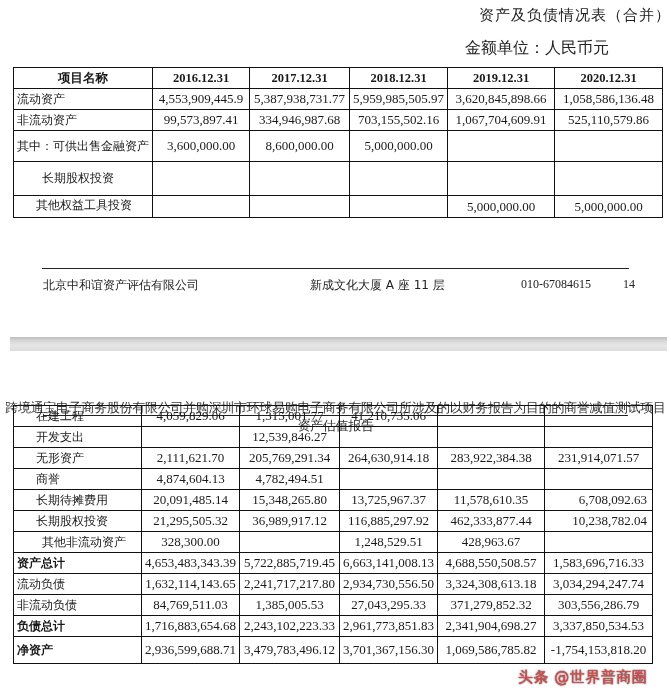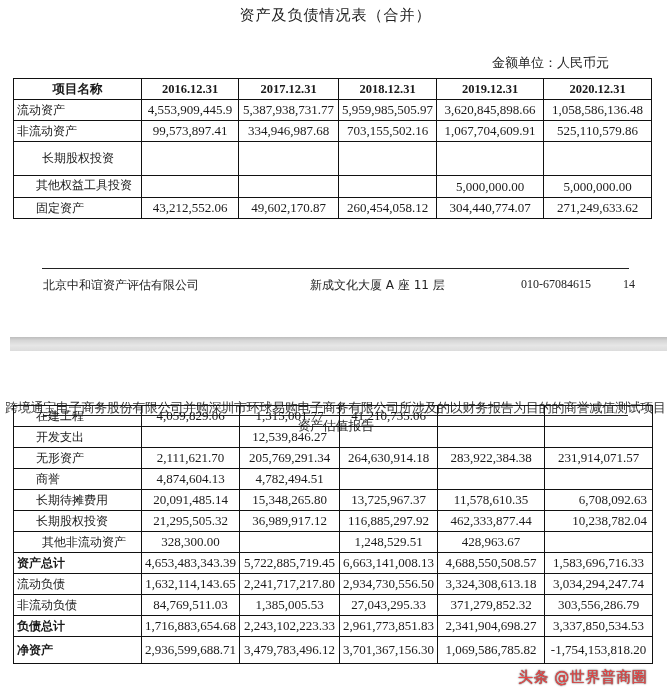--- a/index.html
+++ b/index.html
@@ -1,26 +1,26 @@
 <!DOCTYPE html>
 <html><head>
 <meta charset="utf-8">
 <style>
   * { box-sizing: border-box; margin: 0; padding: 0; }
   html, body { width: 671px; height: 700px; background: #ffffff; overflow: hidden; }
   body { position: relative; font-family: "Liberation Serif", "DejaVu Serif", serif; color: #1a1a1a; }
 
   .title {
     position: absolute; left: 0; width: 671px; top: 6px;
-    text-align: center; font-family: "DejaVu Sans", sans-serif;
+    text-align: right; font-family: "DejaVu Sans", sans-serif;
     font-size: 15px; letter-spacing: 1px; color: #222;
   }
   .unit {
     position: absolute; right: 62px; top: 38px;
-    font-family: "DejaVu Sans", sans-serif; font-size: 13px; color: #222; margin-top: 16px;
+    font-family: "DejaVu Sans", sans-serif; font-size: 16px; color: #222;
   }
 
   table.fin {
     position: absolute; left: 13px; border-collapse: collapse;
     table-layout: fixed; font-size: 13px;
   }
   table.fin td, table.fin th {
     border: 1px solid #111; height: 21px; padding: 0 3px;
     white-space: nowrap; overflow: hidden;
   }
@@ -35,21 +35,21 @@
   table.fin th.hname { font-family: "DejaVu Sans", sans-serif; font-size: 12.5px; }
   td.name { font-family: "DejaVu Sans", sans-serif; font-size: 12px; text-align: left; }
   td.name.indent { padding-left: 22px; }
   td.name.indent2 { padding-left: 28px; }
   td.name.bold { font-weight: bold; }
   td.num { text-align: center; }
   td.num.right { text-align: right; padding-right: 5px; }
   tr.bold td.num { font-weight: normal; }
   td.wrap { white-space: normal; line-height: 15px; }
 
-  #top-table { top: 78px; }
+  #top-table { top: 67px; }
   #top-table tr.tall31 td { height: 31px; }
   #top-table tr.tall34 td { height: 34px; }
   #top-table tr.cut td { height: 22px; }
   #top-table tr.cut td.name { vertical-align: top; padding-top: 2px; line-height: 14px; }
 
   .footer-rule { position: absolute; left: 42px; width: 587px; top: 268px; height: 1px; background: #222; }
   .footer { position: absolute; top: 277px; font-size: 12px; color: #222; }
   .footer.company { left: 43px; font-family: "DejaVu Sans", sans-serif; }
   .footer.address { left: 310px; font-family: "DejaVu Sans", sans-serif; }
   .footer.phone { left: 521px; font-family: "Liberation Serif", serif; }
@@ -108,43 +108,43 @@
     <td class="num">1,058,586,136.48</td>
   </tr>
   <tr>
     <td class="name">非流动资产</td>
     <td class="num">99,573,897.41</td>
     <td class="num">334,946,987.68</td>
     <td class="num">703,155,502.16</td>
     <td class="num">1,067,704,609.91</td>
     <td class="num">525,110,579.86</td>
   </tr>
+  <tr class="tall31">
+    <td class="name wrap">其中：可供出售金融资产</td>
+    <td class="num">3,600,000.00</td>
+    <td class="num">8,600,000.00</td>
+    <td class="num">5,000,000.00</td>
+    <td class="num"></td>
+    <td class="num"></td>
+  </tr>
   <tr class="tall34">
     <td class="name indent2">长期股权投资</td>
     <td class="num"></td>
     <td class="num"></td>
     <td class="num"></td>
     <td class="num"></td>
     <td class="num"></td>
   </tr>
   <tr class="cut">
     <td class="name indent">其他权益工具投资</td>
     <td class="num"></td>
     <td class="num"></td>
     <td class="num"></td>
     <td class="num">5,000,000.00</td>
     <td class="num">5,000,000.00</td>
-  </tr>
-  <tr>
-    <td class="name indent">固定资产</td>
-    <td class="num">43,212,552.06</td>
-    <td class="num">49,602,170.87</td>
-    <td class="num">260,454,058.12</td>
-    <td class="num">304,440,774.07</td>
-    <td class="num">271,249,633.62</td>
   </tr>
 </tbody>
   </table>
 
 <div class="footer-rule"></div>
 <div class="footer company">北京中和谊资产评估有限公司</div>
 <div class="footer address">新成文化大厦 A 座 11 层</div>
 <div class="footer phone">010-67084615</div>
 <div class="footer page">14</div>
 

